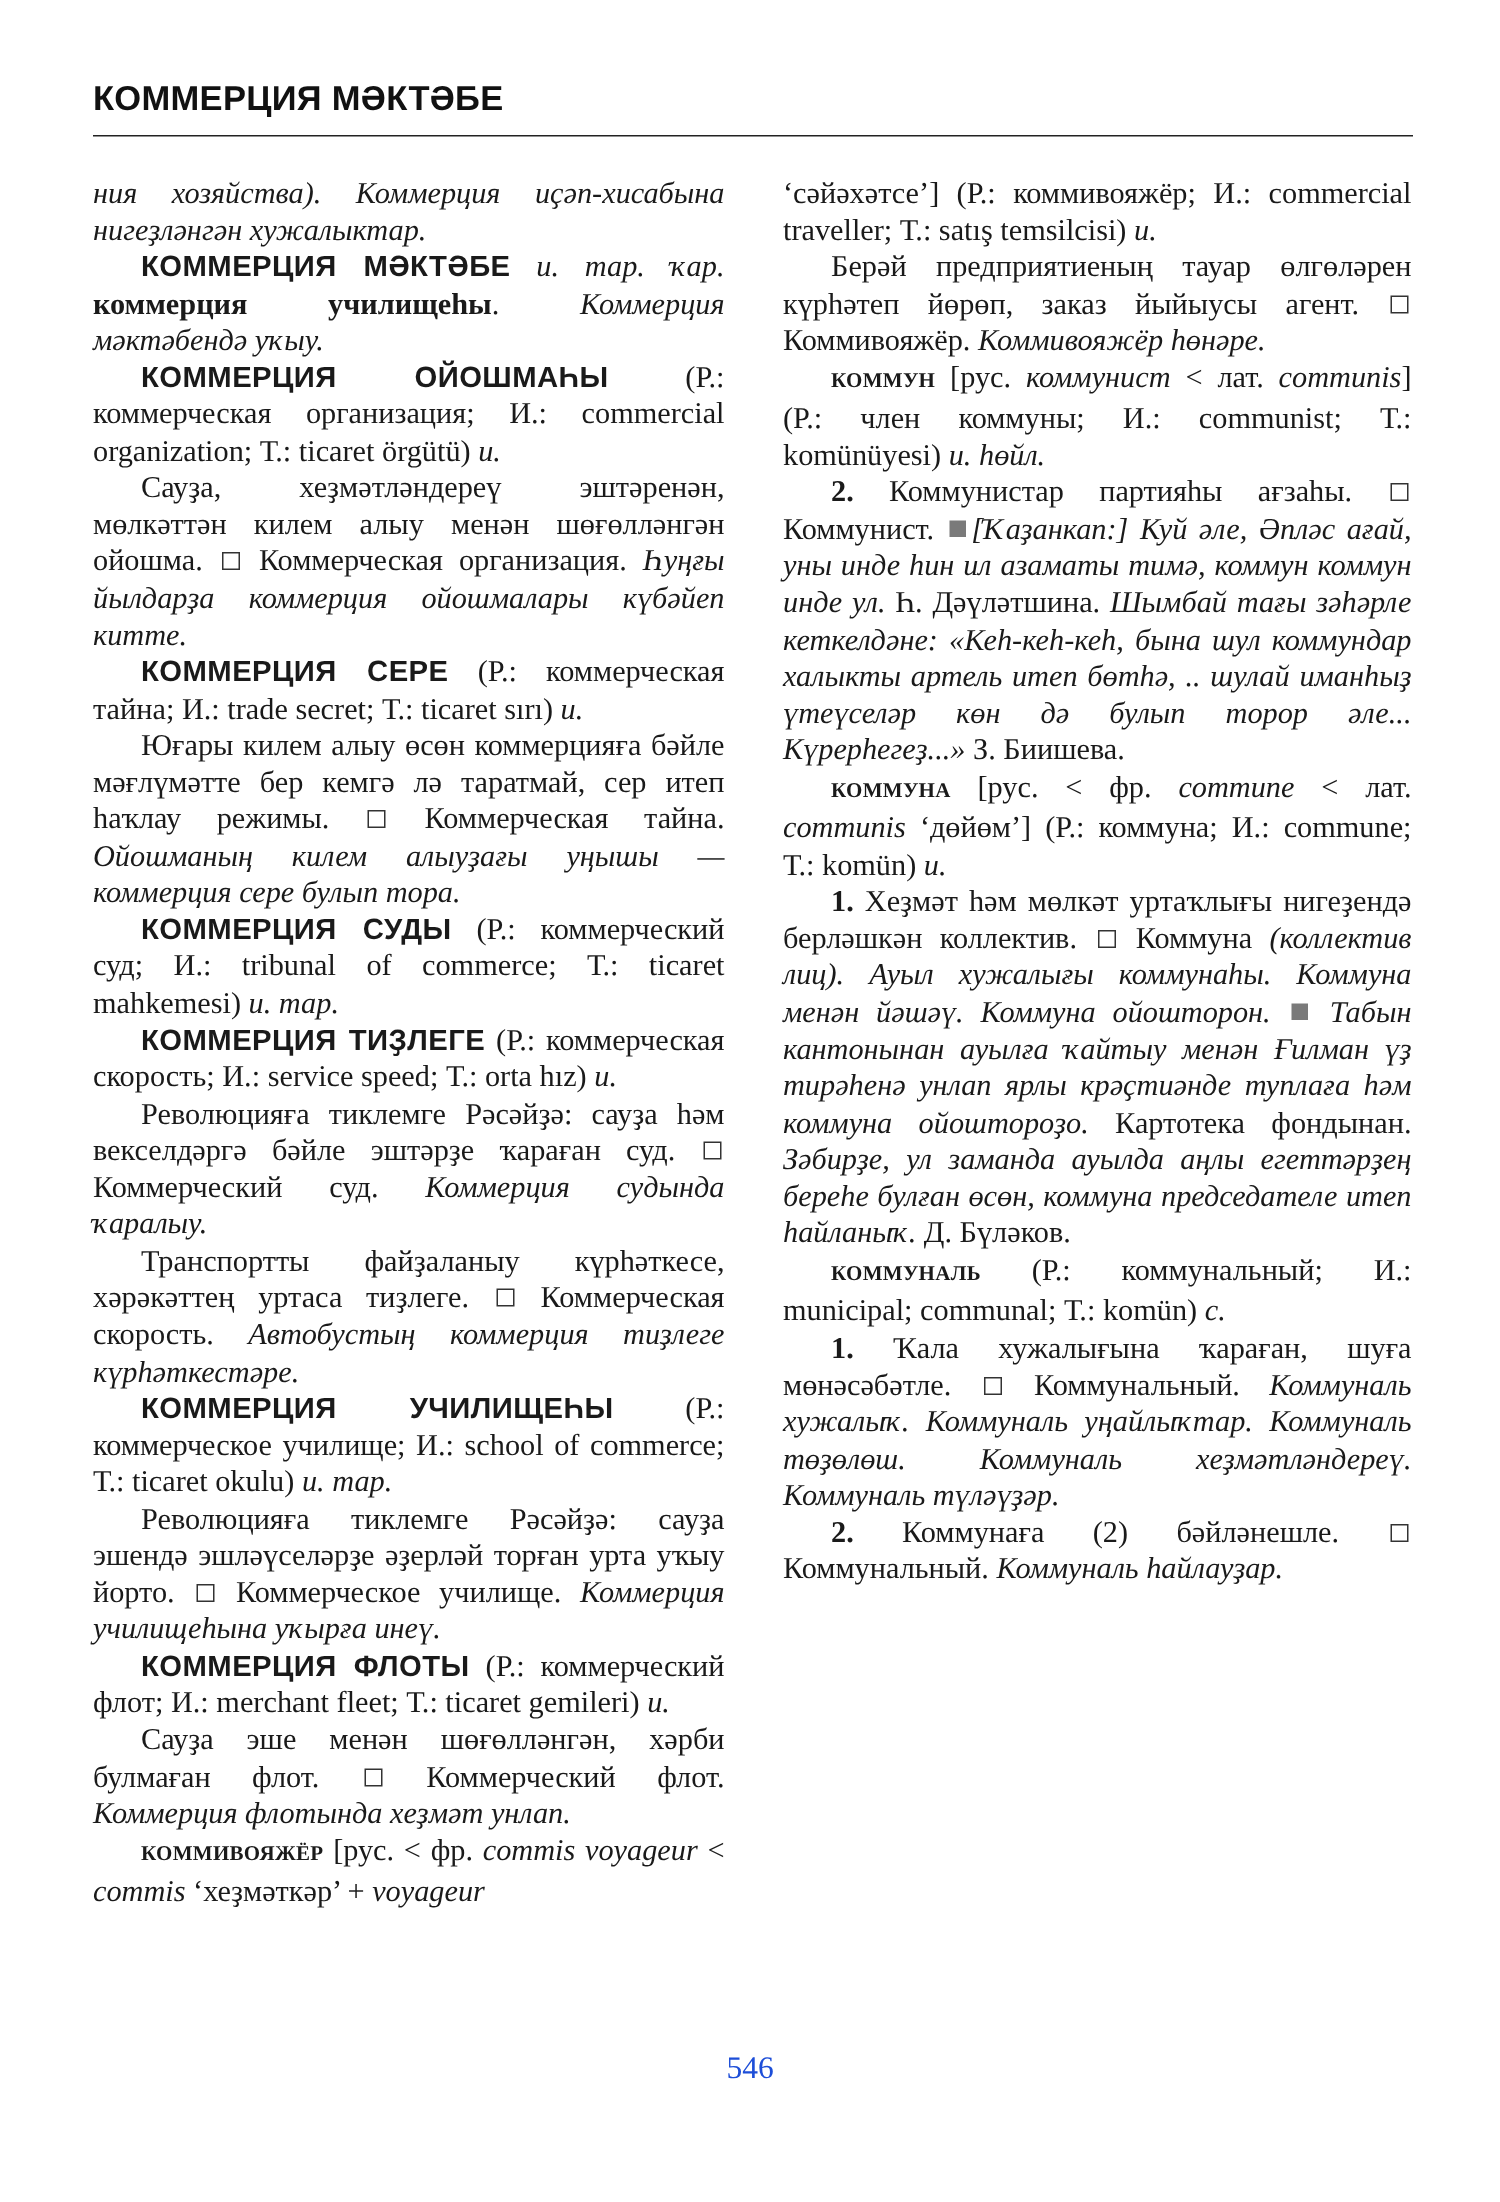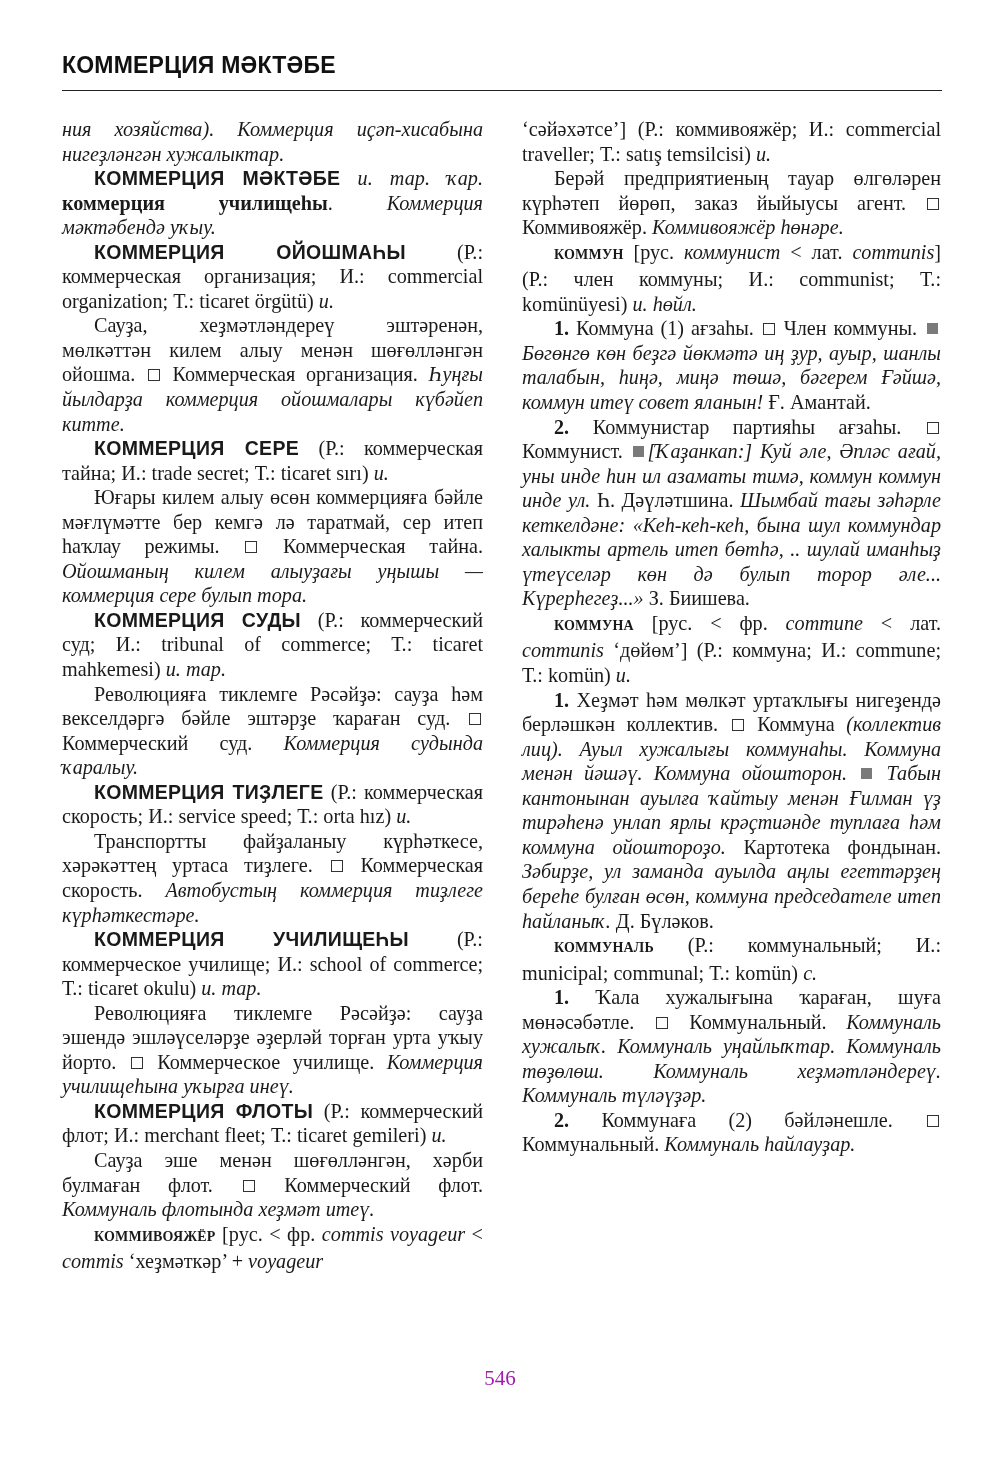--- a/index.html
+++ b/index.html
@@ -24,21 +24,21 @@
   .para { margin: 0; text-indent: 0; }
   .para.ind { text-indent: 32px; }
   .hw { font-family: "Liberation Sans", "DejaVu Sans", sans-serif; font-weight: bold; font-size: 19.5px; letter-spacing: 0.3px; }
   .hw.serif { font-family: "Liberation Serif", "DejaVu Serif", serif; font-size: 14px; letter-spacing: 0.2px; }
   .b { font-weight: bold; }
   i, .it { font-style: italic; }
   .sq { display: inline-block; width: 12px; height: 12px; border: 1.3px solid #333; box-sizing: border-box; vertical-align: 0px; margin: 0 2px; }
   .fsq { display: inline-block; width: 11px; height: 11px; background: #7a7a7a; vertical-align: 1px; margin: 0 3px; }
   .page-number {
     position: absolute; left: 0; width: 1000px; top: 1366px; text-align: center;
-    font-family: "Liberation Serif", "DejaVu Serif", serif; font-size: 21px; color: #a21caf;
+    font-family: "Liberation Serif", "DejaVu Serif", serif; font-size: 21px; color: #1d4ed8;
   }
 </style>
 </head>
 <body>
 
 <div class="page-header">КОММЕРЦИЯ МӘКТӘБЕ</div>
 <div class="header-rule"></div>
 
 <div class="col col-left">
 
@@ -61,63 +61,60 @@
     <span class="hw">КОММЕРЦИЯ СЕРЕ</span><span> (Р.: коммерческая тайна; И.: trade secret; Т.: ticaret sırı) </span><i>и.</i>
   </p>
   <p class="para ind">
     <span>Юғары килем алыу өсөн коммерцияға бәйле мәғлүмәтте бер кемгә лә таратмай, сер итеп һаҡлау режимы. </span><span class="sq"></span><span> Коммерческая тайна. </span><i>Ойошманың килем алыуҙағы уңышы — коммерция сере булып тора.</i>
   </p>
 
   <p class="para ind">
     <span class="hw">КОММЕРЦИЯ СУДЫ</span><span> (Р.: коммерческий суд; И.: tribunal of commerce; Т.: ticaret mahkemesi) </span><i>и. тар.</i>
   </p>
   <p class="para ind">
-    <span>Революцияға тиклемге Рәсәйҙә: сауҙа һәм векселдәргә бәйле эштәрҙе ҡараған суд. </span><span class="sq"></span><span> Коммерческий суд. </span><i>Коммерция судында ҡаралыу.</i>
+    <span class="hw">КОММЕРЦИЯ ТИҘЛЕГЕ</span><span> (Р.: коммерческая скорость; И.: service speed; Т.: orta hız) </span><i>и.</i>
   </p>
 
   <p class="para ind">
-    <span class="hw">КОММЕРЦИЯ ТИҘЛЕГЕ</span><span> (Р.: коммерческая скорость; И.: service speed; Т.: orta hız) </span><i>и.</i>
+    <span>Революцияға тиклемге Рәсәйҙә: сауҙа һәм векселдәргә бәйле эштәрҙе ҡараған суд. </span><span class="sq"></span><span> Коммерческий суд. </span><i>Коммерция судында ҡаралыу.</i>
   </p>
   <p class="para ind">
     <span>Транспортты файҙаланыу күрһәткесе, хәрәкәттең уртаса тиҙлеге. </span><span class="sq"></span><span> Коммерческая скорость. </span><i>Автобустың коммерция тиҙлеге күрһәткестәре.</i>
   </p>
 
   <p class="para ind">
     <span class="hw">КОММЕРЦИЯ УЧИЛИЩЕҺЫ</span><span> (Р.: коммерческое училище; И.: school of commerce; Т.: ticaret okulu) </span><i>и. тар.</i>
   </p>
   <p class="para ind">
     <span>Революцияға тиклемге Рәсәйҙә: сауҙа эшендә эшләүселәрҙе әҙерләй торған урта уҡыу йорто. </span><span class="sq"></span><span> Коммерческое училище. </span><i>Коммерция училищеһына уҡырға инеү.</i>
   </p>
 
   <p class="para ind">
     <span class="hw">КОММЕРЦИЯ ФЛОТЫ</span><span> (Р.: коммерческий флот; И.: merchant fleet; Т.: ticaret gemileri) </span><i>и.</i>
   </p>
   <p class="para ind">
-    <span>Сауҙа эше менән шөғөлләнгән, хәрби булмаған флот. </span><span class="sq"></span><span> Коммерческий флот. </span><i>Коммуналь флотында хеҙмәт итеү.</i>
+    <span>Сауҙа эше менән шөғөлләнгән, хәрби булмаған флот. </span><span class="sq"></span><span> Коммерческий флот. </span><i>Коммерция флотында хеҙмәт унлап.</i>
   </p>
 
   <p class="para ind">
     <span class="hw serif">КОММИВОЯЖЁР</span><span> [рус. &lt; фр. </span><i>commis voyageur</i><span> &lt; </span><i>commis</i><span> ‘хеҙмәткәр’ + </span><i>voyageur</i>
   </p>
 </div>
 
 <div class="col col-right">
 
   <p class="para">
     <span>‘сәйәхәтсе’] (Р.: коммивояжёр; И.: commercial traveller; Т.: satış temsilcisi) </span><i>и.</i>
   </p>
   <p class="para ind">
     <span>Берәй предприятиеның тауар өлгөләрен күрһәтеп йөрөп, заказ йыйыусы агент. </span><span class="sq"></span><span> Коммивояжёр. </span><i>Коммивояжёр һөнәре.</i>
   </p>
 
   <p class="para ind">
     <span class="hw serif">КОММУН</span><span> [рус. </span><i>коммунист</i><span> &lt; лат. </span><i>communis</i><span>] (Р.: член коммуны; И.: communist; Т.: komünüyesi) </span><i>и. һөйл.</i>
-  </p>
-  <p class="para ind">
-    <span class="b">1.</span><span> Коммуна (1) ағзаһы. </span><span class="sq"></span><span> Член коммуны. </span><span class="fsq"></span><i>Бөгөнгө көн беҙгә йөкмәтә иң ҙур, ауыр, шанлы талабын, һиңә, миңә төшә, бәгерем Ғәйшә, коммун итеү совет яланын!</i><span> Ғ. Амантай.</span>
   </p>
   <p class="para ind">
     <span class="b">2.</span><span> Коммунистар партияһы ағзаһы. </span><span class="sq"></span><span> Коммунист. </span><span class="fsq"></span><i>[Ҡаҙанкап:] Куй әле, Әпләс ағай, уны инде һин ил азаматы тимә, коммун коммун инде ул.</i><span> Һ. Дәүләтшина. </span><i>Шымбай тағы зәһәрле кеткелдәне: «Кеһ-кеһ-кеһ, бына шул коммундар халыкты артель итеп бөтһә, .. шулай иманһыҙ үтеүселәр көн дә булып торор әле... Күрерһегеҙ...»</i><span> З. Биишева.</span>
   </p>
 
   <p class="para ind">
     <span class="hw serif">КОММУНА</span><span> [рус. &lt; фр. </span><i>commune</i><span> &lt; лат. </span><i>communis</i><span> ‘дөйөм’] (Р.: коммуна; И.: commune; Т.: komün) </span><i>и.</i>
   </p>
   <p class="para ind">
     <span class="b">1.</span><span> Хеҙмәт һәм мөлкәт уртаҡлығы нигеҙендә берләшкән коллектив. </span><span class="sq"></span><span> Коммуна </span><i>(коллектив лиц).</i><i> Ауыл хужалығы коммунаһы. Коммуна менән йәшәү. Коммуна ойошторон.</i> <span class="fsq"></span> <i>Табын кантонынан ауылға ҡайтыу менән Ғилман үҙ тирәһенә унлап ярлы крәҫтиәнде туплаға һәм коммуна ойоштороҙо.</i><span> Картотека фондынан. </span><i>Зәбирҙе, ул заманда ауылда аңлы егеттәрҙең береһе булған өсөн, коммуна председателе итеп һайланыҡ.</i><span> Д. Бүләков.</span>

